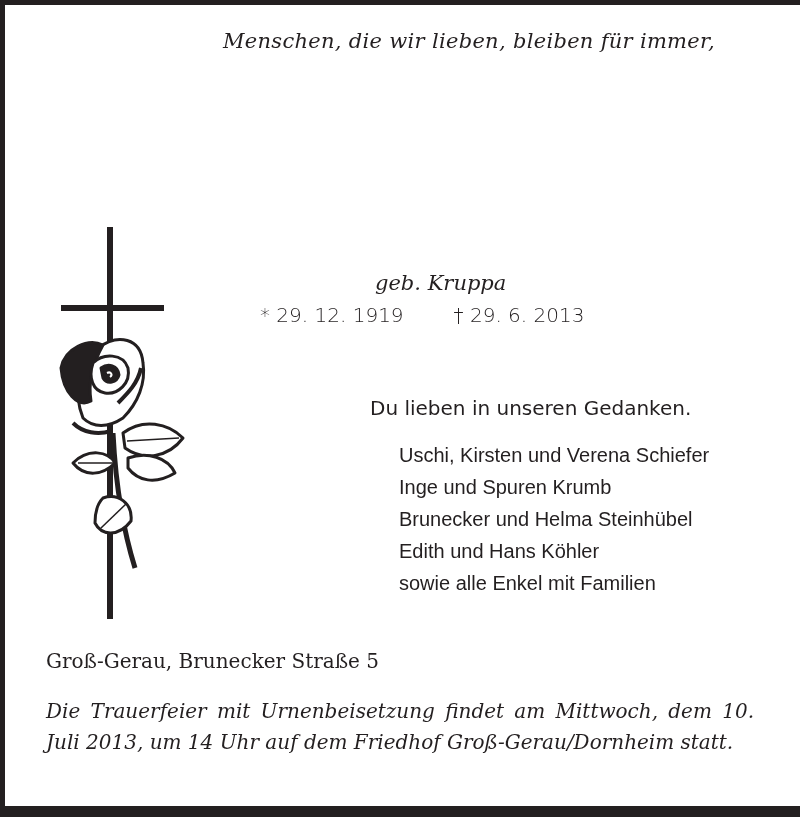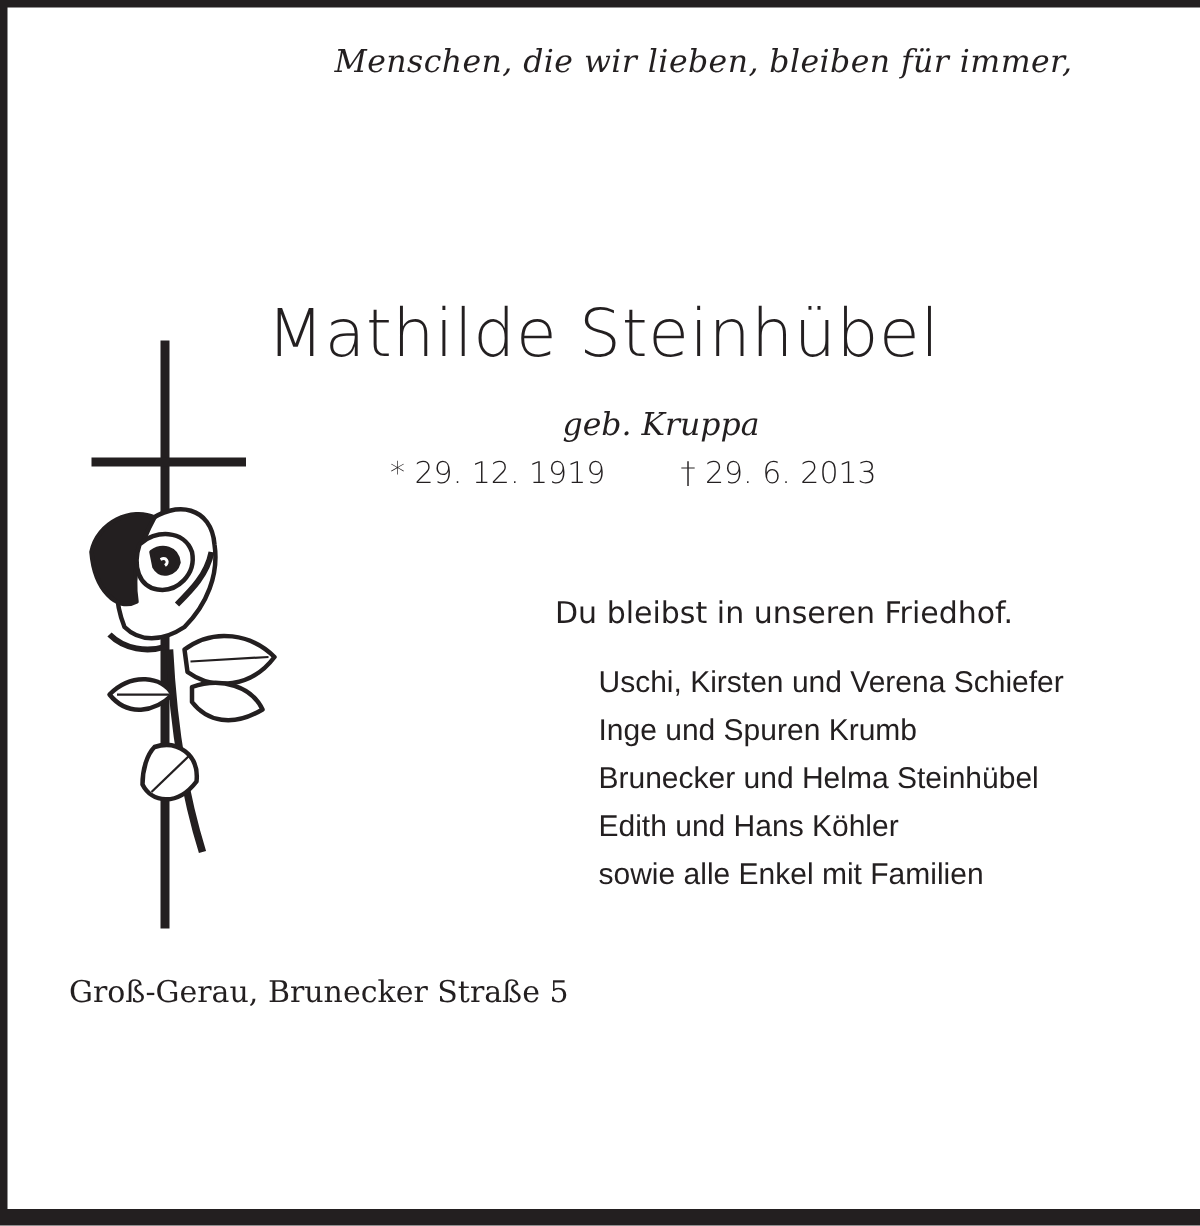--- a/index.html
+++ b/index.html
@@ -21,21 +21,20 @@
   .rose{position:absolute;left:38px;top:318px;width:150px;height:260px;}
 </style>
 </head>
 <body>
 
 <div class="page">
 
   <div class="t quote" style="top:26px">Menschen, die wir lieben, bleiben für immer,</div>
 
 
-  <div class="t name">Mathilde Steinhübel</div>
   <div class="t maiden">geb. Kruppa</div>
   <div class="t dates">
     <span>* 29. 12. 1919</span><span class="gap"></span><span>† 29. 6. 2013</span>
   </div>
 
   <div>
     <div class="cross-v"></div>
     <div class="cross-h"></div>
     <svg class="rose" viewBox="0 0 150 260">
       <g fill="#fff" stroke="#231f20" stroke-width="3" stroke-linejoin="round">
@@ -56,26 +55,27 @@
         <path d="M18 45 C22 25 45 15 60 22 C50 40 45 60 48 78 C35 85 20 70 18 45 Z" fill="#231f20"></path>
         <path d="M50 40 C60 30 80 30 85 45 C88 60 75 72 62 70 C50 68 45 55 50 40 Z"></path>
         <path d="M58 45 C65 40 75 42 76 52 C74 60 64 62 60 55 Z" fill="#231f20"></path>
         <path d="M64 50 C68 48 70 52 67 54" fill="none" stroke="#fff" stroke-width="2"></path>
         <path d="M75 80 C85 70 95 60 98 45" fill="none" stroke-width="4"></path>
         <path d="M30 100 C40 110 55 112 68 108" fill="none" stroke-width="4"></path>
       </g>
     </svg>
   </div>
 
-  <div class="t motto">Du bleibst in unseren Friedhof.</div>
+  <div class="t motto">Du lieben in unseren Gedanken.</div>
 
   <div>
     <div class="t mourner" style="top:440px">Uschi, Kirsten und Verena Schiefer</div>
     <div class="t mourner" style="top:472px">Inge und Spuren Krumb</div>
     <div class="t mourner" style="top:504px">Brunecker und Helma Steinhübel</div>
     <div class="t mourner" style="top:536px">Edith und Hans Köhler</div>
     <div class="t mourner" style="top:568px">sowie alle Enkel mit Familien</div>
   </div>
 
   <div class="t address">Groß-Gerau, Brunecker Straße 5</div>
 
+  <div class="service">Die Trauerfeier mit Urnenbeisetzung findet am Mittwoch, dem 10. Juli 2013, um 14 Uhr auf dem Friedhof Groß-Gerau/Dornheim statt.</div>
 
 </div>
 
 </body></html>

